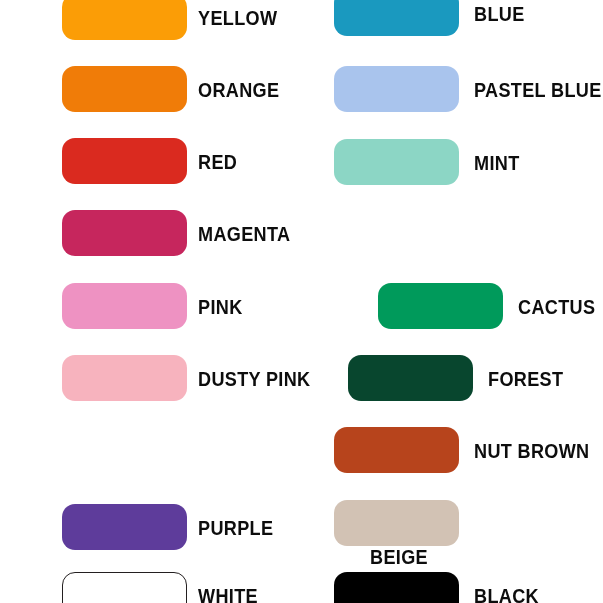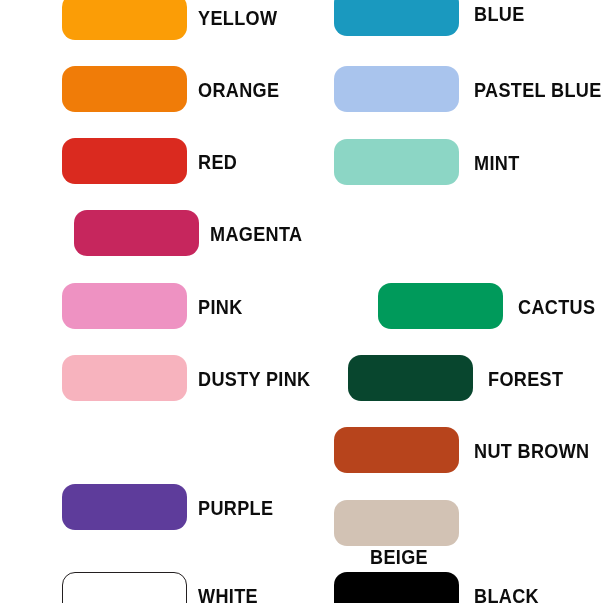--- a/index.html
+++ b/index.html
@@ -63,33 +63,33 @@
       <div class="chip-label" style="color: rgb(13, 13, 13); margin-left: 11px;">YELLOW</div>
     </div>
     <div class="swatch-row" style="left: 62px; top: 66px;">
       <div class="chip" title="#F07C08" style="background: rgb(240, 124, 8);"></div>
       <div class="chip-label" style="color: rgb(13, 13, 13); margin-left: 11px;">ORANGE</div>
     </div>
     <div class="swatch-row" style="left: 62px; top: 138px;">
       <div class="chip" title="#DA2A1F" style="background: rgb(218, 42, 31);"></div>
       <div class="chip-label" style="color: rgb(13, 13, 13); margin-left: 11px;">RED</div>
     </div>
-    <div class="swatch-row" style="left: 74px; top: 210px;">
+    <div class="swatch-row" style="left: 62px; top: 210px;">
       <div class="chip" title="#C6265D" style="background: rgb(198, 38, 93);"></div>
       <div class="chip-label" style="color: rgb(13, 13, 13); margin-left: 11px;">MAGENTA</div>
     </div>
     <div class="swatch-row" style="left: 62px; top: 283px; align-items: center;">
       <div class="chip" title="#EE92C2" style="background: rgb(238, 146, 194);"></div>
       <div class="chip-label" style="color: rgb(13, 13, 13); margin-left: 11px;">PINK</div>
     </div>
     <div class="swatch-row" style="left: 62px; top: 355px;">
       <div class="chip" title="#F7B3BE" style="background: rgb(247, 179, 190);"></div>
       <div class="chip-label" style="color: rgb(13, 13, 13); margin-left: 11px;">DUSTY PINK</div>
     </div>
-    <div class="swatch-row" style="left: 62px; top: 484px;">
+    <div class="swatch-row" style="left: 62px; top: 504px;">
       <div class="chip" title="#5E3C9B" style="background: rgb(94, 60, 155);"></div>
       <div class="chip-label" style="color: rgb(13, 13, 13); margin-left: 11px;">PURPLE</div>
     </div>
     <div class="swatch-row" style="left: 62px; top: 572px;">
       <div class="chip outlined" title="#FFFFFF" style="background: rgb(255, 255, 255); border-color: rgb(35, 31, 32);"></div>
       <div class="chip-label" style="color: rgb(13, 13, 13); margin-left: 11px;">WHITE</div>
     </div>
     <div class="swatch-row" style="left: 334px; top: -10px;">
       <div class="chip" title="#1A99BF" style="background: rgb(26, 153, 191);"></div>
       <div class="chip-label" style="color: rgb(13, 13, 13); margin-left: 15px;">BLUE</div>

